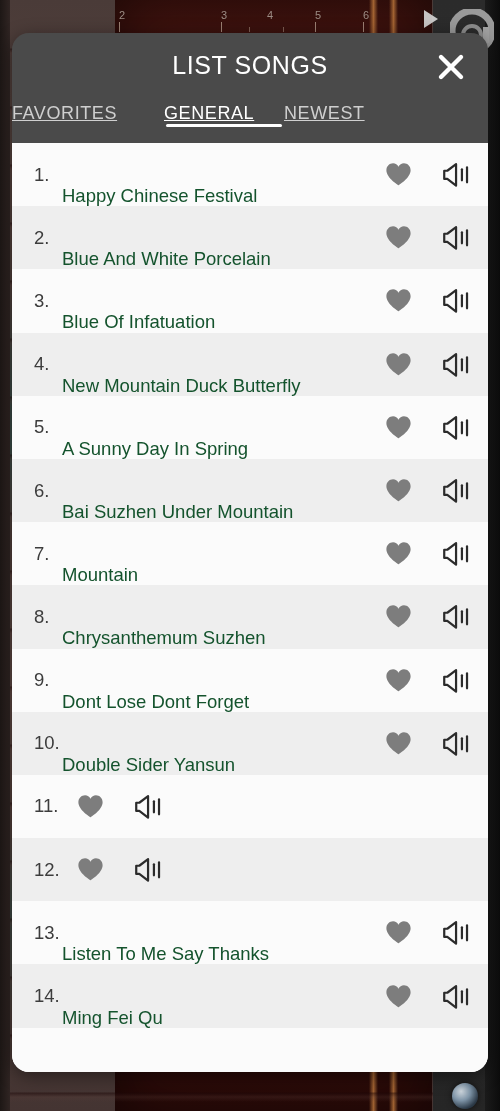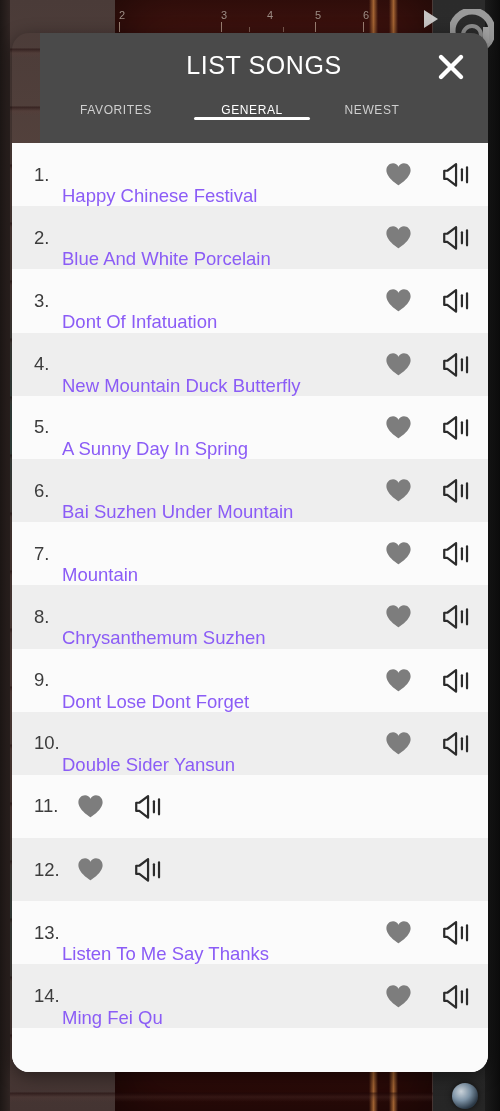--- a/index.html
+++ b/index.html
@@ -144,21 +144,20 @@
     height: 1039px;
     border-radius: 17px;
     overflow: hidden;
     box-shadow: 0 4px 18px rgba(0,0,0,.45);
   }
 
   .dlg-header {
     height: 110px;
     background: #4a4a4a;
     position: relative;
-    margin-left: 28px;
   }
   .dlg-title {
     position: absolute;
     left: 0; right: 0;
     top: 18px;
     text-align: center;
     color: #ffffff;
     font-size: 25px;
     letter-spacing: .6px;
   }
@@ -178,26 +177,27 @@
     bottom: 0;
     height: 43px;
     display: flex;
     align-items: flex-start;
     white-space: nowrap;
     overflow: hidden;
   }
   .tab {
     position: relative;
     color: #cfcfcf;
-    font-size: 12px;
+    font-size: 18px;
     letter-spacing: .6px;
     padding: 3px 0 0 0;
     cursor: pointer;
     flex: none;
-    text-align: center;
+    text-align: left;
+    text-decoration: underline;
   }
   .tab-0 { width: 152px; }
   .tab-1 { width: 120px; }
   .tab-2 { width: 119px; }
   .tab-3 { width: 120px; }
   .tab.active { color: #ffffff; }
   .tab.active::after {
     content: "";
     position: absolute;
     left: 2px;
@@ -226,21 +226,21 @@
   .row-index {
     width: 50px;
     padding-left: 22px;
     box-sizing: border-box;
     color: #3c3c3c;
     font-size: 18.5px;
     flex: none;
   }
   .row-title {
     flex: 1 1 auto;
-    color: #8b5cf6;
+    color: #14532d;
     font-size: 18.5px;
     overflow: hidden;
     white-space: nowrap;
     text-overflow: ellipsis;
     padding-right: 8px;
     margin-top: 43px;
   }
   .row-fav {
     width: 56px;
     flex: none;
@@ -354,21 +354,21 @@
     <span class="row-play">
       <svg viewBox="0 0 32 26" width="31" height="25" aria-hidden="true">
         <path d="M14.5 2.2 L5.4 9.1 L2.2 9.1 L2.2 17.6 L5.4 17.6 L14.5 24.5 Z" fill="none" stroke="#2b2b2b" stroke-width="2.3" stroke-linejoin="round"></path>
         <path d="M20.6 7.6 L20.6 19.1" stroke="#2b2b2b" stroke-width="2.3" stroke-linecap="round"></path>
         <path d="M25.9 5.6 L25.9 21.1" stroke="#2b2b2b" stroke-width="2.3" stroke-linecap="round"></path>
       </svg>
     </span>
   </div>
       <div class="row odd">
     <span class="row-index">3.</span>
-    <span class="row-title">Dont Of Infatuation</span>
+    <span class="row-title">Blue Of Infatuation</span>
     <span class="row-fav">
       <svg viewBox="0 0 28 26" width="27" height="25" aria-hidden="true">
         <path d="M14 24.2 C14 24.2 1.4 16.6 1.4 8.6 C1.4 4.3 4.7 1.4 8.3 1.4 C10.8 1.4 12.9 2.8 14 4.9 C15.1 2.8 17.2 1.4 19.7 1.4 C23.3 1.4 26.6 4.3 26.6 8.6 C26.6 16.6 14 24.2 14 24.2 Z" fill="#7d7d7d"></path>
       </svg>
     </span>
     <span class="row-play">
       <svg viewBox="0 0 32 26" width="31" height="25" aria-hidden="true">
         <path d="M14.5 2.2 L5.4 9.1 L2.2 9.1 L2.2 17.6 L5.4 17.6 L14.5 24.5 Z" fill="none" stroke="#2b2b2b" stroke-width="2.3" stroke-linejoin="round"></path>
         <path d="M20.6 7.6 L20.6 19.1" stroke="#2b2b2b" stroke-width="2.3" stroke-linecap="round"></path>
         <path d="M25.9 5.6 L25.9 21.1" stroke="#2b2b2b" stroke-width="2.3" stroke-linecap="round"></path>

